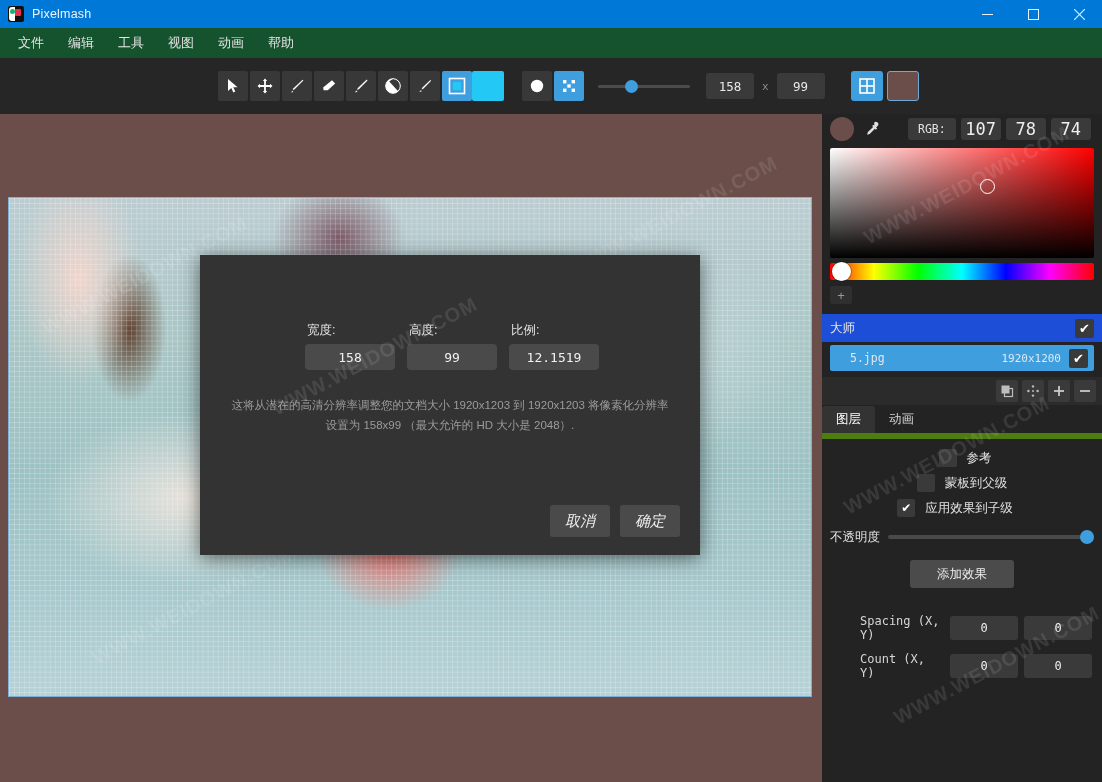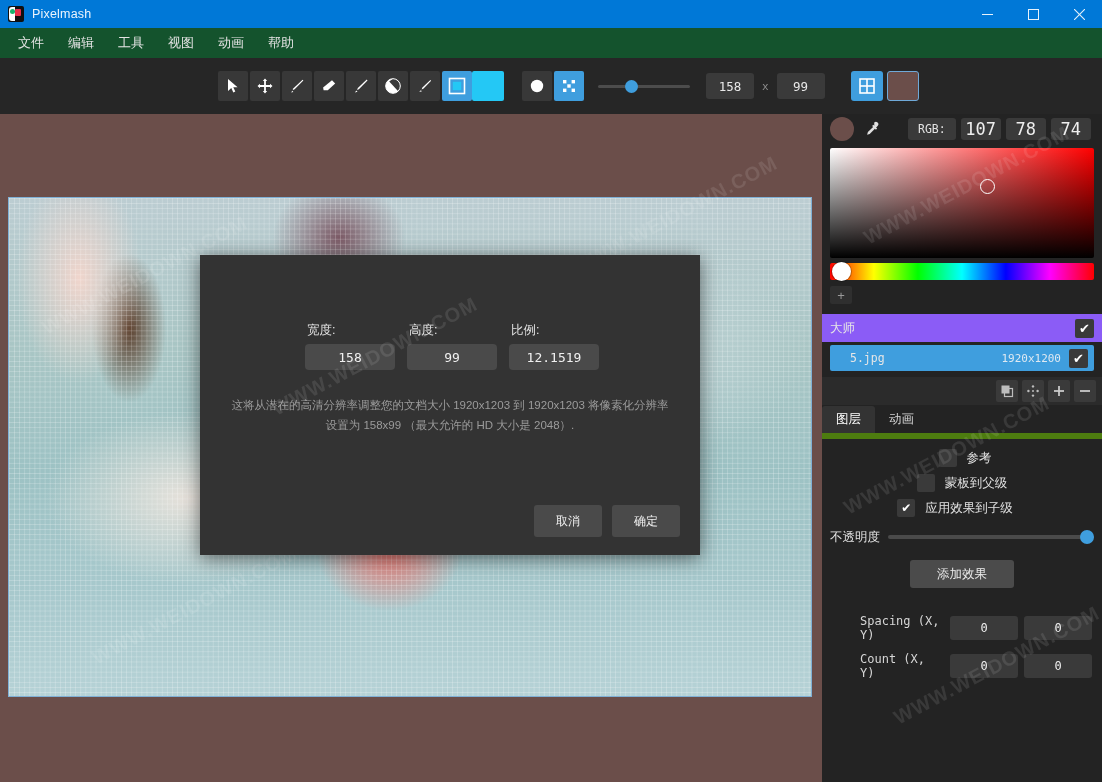--- a/index.html
+++ b/index.html
@@ -117,21 +117,21 @@
   .hue-knob{position:absolute;left:2px;top:-1px;width:19px;height:19px;border-radius:50%;background:#fff;box-shadow:0 0 0 1px rgba(0,0,0,.25);}
   .addswatch{
     margin:6px 0 0 8px;width:22px;height:18px;background:#2f2f2f;border-radius:2px;
     display:flex;align-items:center;justify-content:center;color:#9a9a9a;font-size:13px;line-height:1;
   }
 
   .layer-row{
     height:28px;display:flex;align-items:center;padding:0 8px;box-sizing:border-box;
     font-size:12.5px;color:#e6e6e6;
   }
-  .layer-row.master{background:#8b5cf6;}
+  .layer-row.master{background:#1d4ed8;}
   .layer-row.selected{background:#3f9ede;margin:3px 8px;border-radius:2px;height:26px;padding:0 6px;width:264px;box-sizing:border-box;}
   .layer-name{flex:1;}
   .layer-name.indent{padding-left:14px;font-family:"DejaVu Sans Mono","Liberation Mono",monospace;font-size:11.5px;}
   .layer-dim{font-family:"DejaVu Sans Mono","Liberation Mono",monospace;font-size:11px;color:#dfe9f2;margin-right:8px;}
   .chk-box{
     width:19px;height:19px;background:#3a3a3a;border-radius:2px;
     display:flex;align-items:center;justify-content:center;color:#fff;font-size:13px;line-height:1;
   }
   .chk-box.on{background:#3a3a3a;}
 
@@ -208,22 +208,22 @@
   .fld-input{
     width:90px;height:26px;background:#4a4a4a;border-radius:4px;
     display:flex;align-items:center;justify-content:center;
     font-family:"DejaVu Sans Mono","Liberation Mono",monospace;font-size:13px;color:#f0f0f0;
   }
   .dlg-desc{
     margin:22px 26px 0 26px;text-align:center;font-size:11.5px;color:#9b9b9b;line-height:1.7;
   }
   .dlg-buttons{position:absolute;right:20px;bottom:18px;display:flex;}
   .dlg-btn{
-    width:68px;height:32px;background:#4a4a4a;border-radius:3px;margin-left:10px;
-    display:flex;align-items:center;justify-content:center;font-size:12px;color:#f0f0f0;
+    width:60px;height:32px;background:#4a4a4a;border-radius:3px;margin-left:10px;
+    display:flex;align-items:center;justify-content:center;font-size:15px;color:#f0f0f0;font-style:italic;
   }
 
   
   .wm{
     position:absolute;color:rgba(255,255,255,.10);font-size:20px;
     font-family:"Liberation Sans",sans-serif;transform:rotate(-28deg);
     pointer-events:none;white-space:nowrap;letter-spacing:1px;font-weight:bold;
   }
 </style>
 </head>

